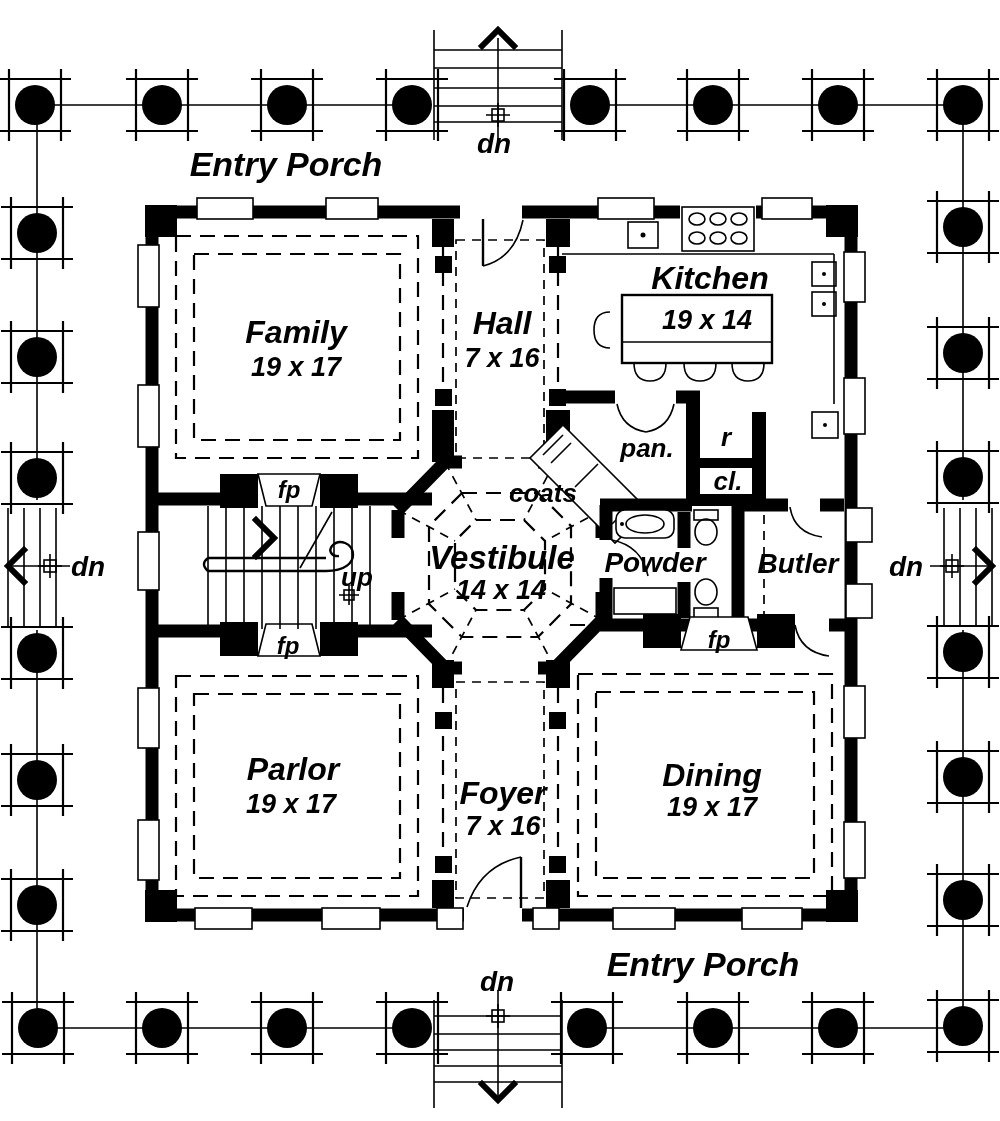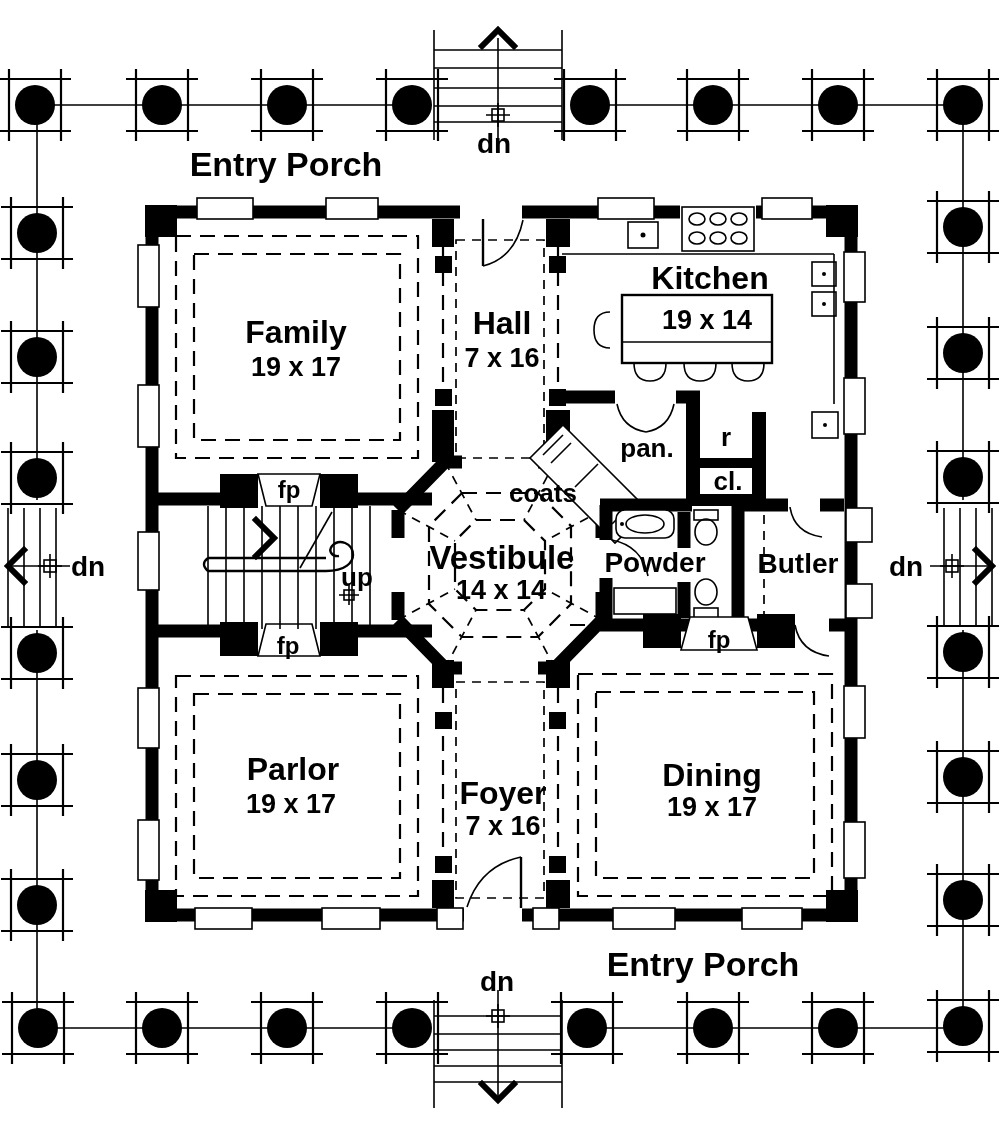--- a/index.html
+++ b/index.html
@@ -1,16 +1,16 @@
 <!DOCTYPE html>
 <html><head>
 <meta charset="utf-8">
 <style>
   html,body{margin:0;padding:0;background:#ffffff;}
-  .stage{width:905px;height:1121px;position:relative;background:#fff;}
+  .stage{width:905px;height:1121px;position:relative;background:#fff;font-style:italic;}
   svg{display:block;}
   .thin{stroke:#000;stroke-width:1.6;fill:none;}
   .med{stroke:#000;stroke-width:2.4;fill:none;}
   .w13{stroke:#000;stroke-width:13;fill:none;}
   .blk{fill:#000;stroke:none;}
   .wht{fill:#fff;stroke:none;}
   .whtln{fill:#fff;stroke:#000;stroke-width:1.6;}
   .dash{stroke:#000;stroke-width:2.2;fill:none;stroke-dasharray:15 9;}
   .dash2{stroke:#000;stroke-width:1.7;fill:none;stroke-dasharray:9 7;}
   .arrow{stroke:#000;stroke-width:6;fill:none;stroke-linecap:square;}

